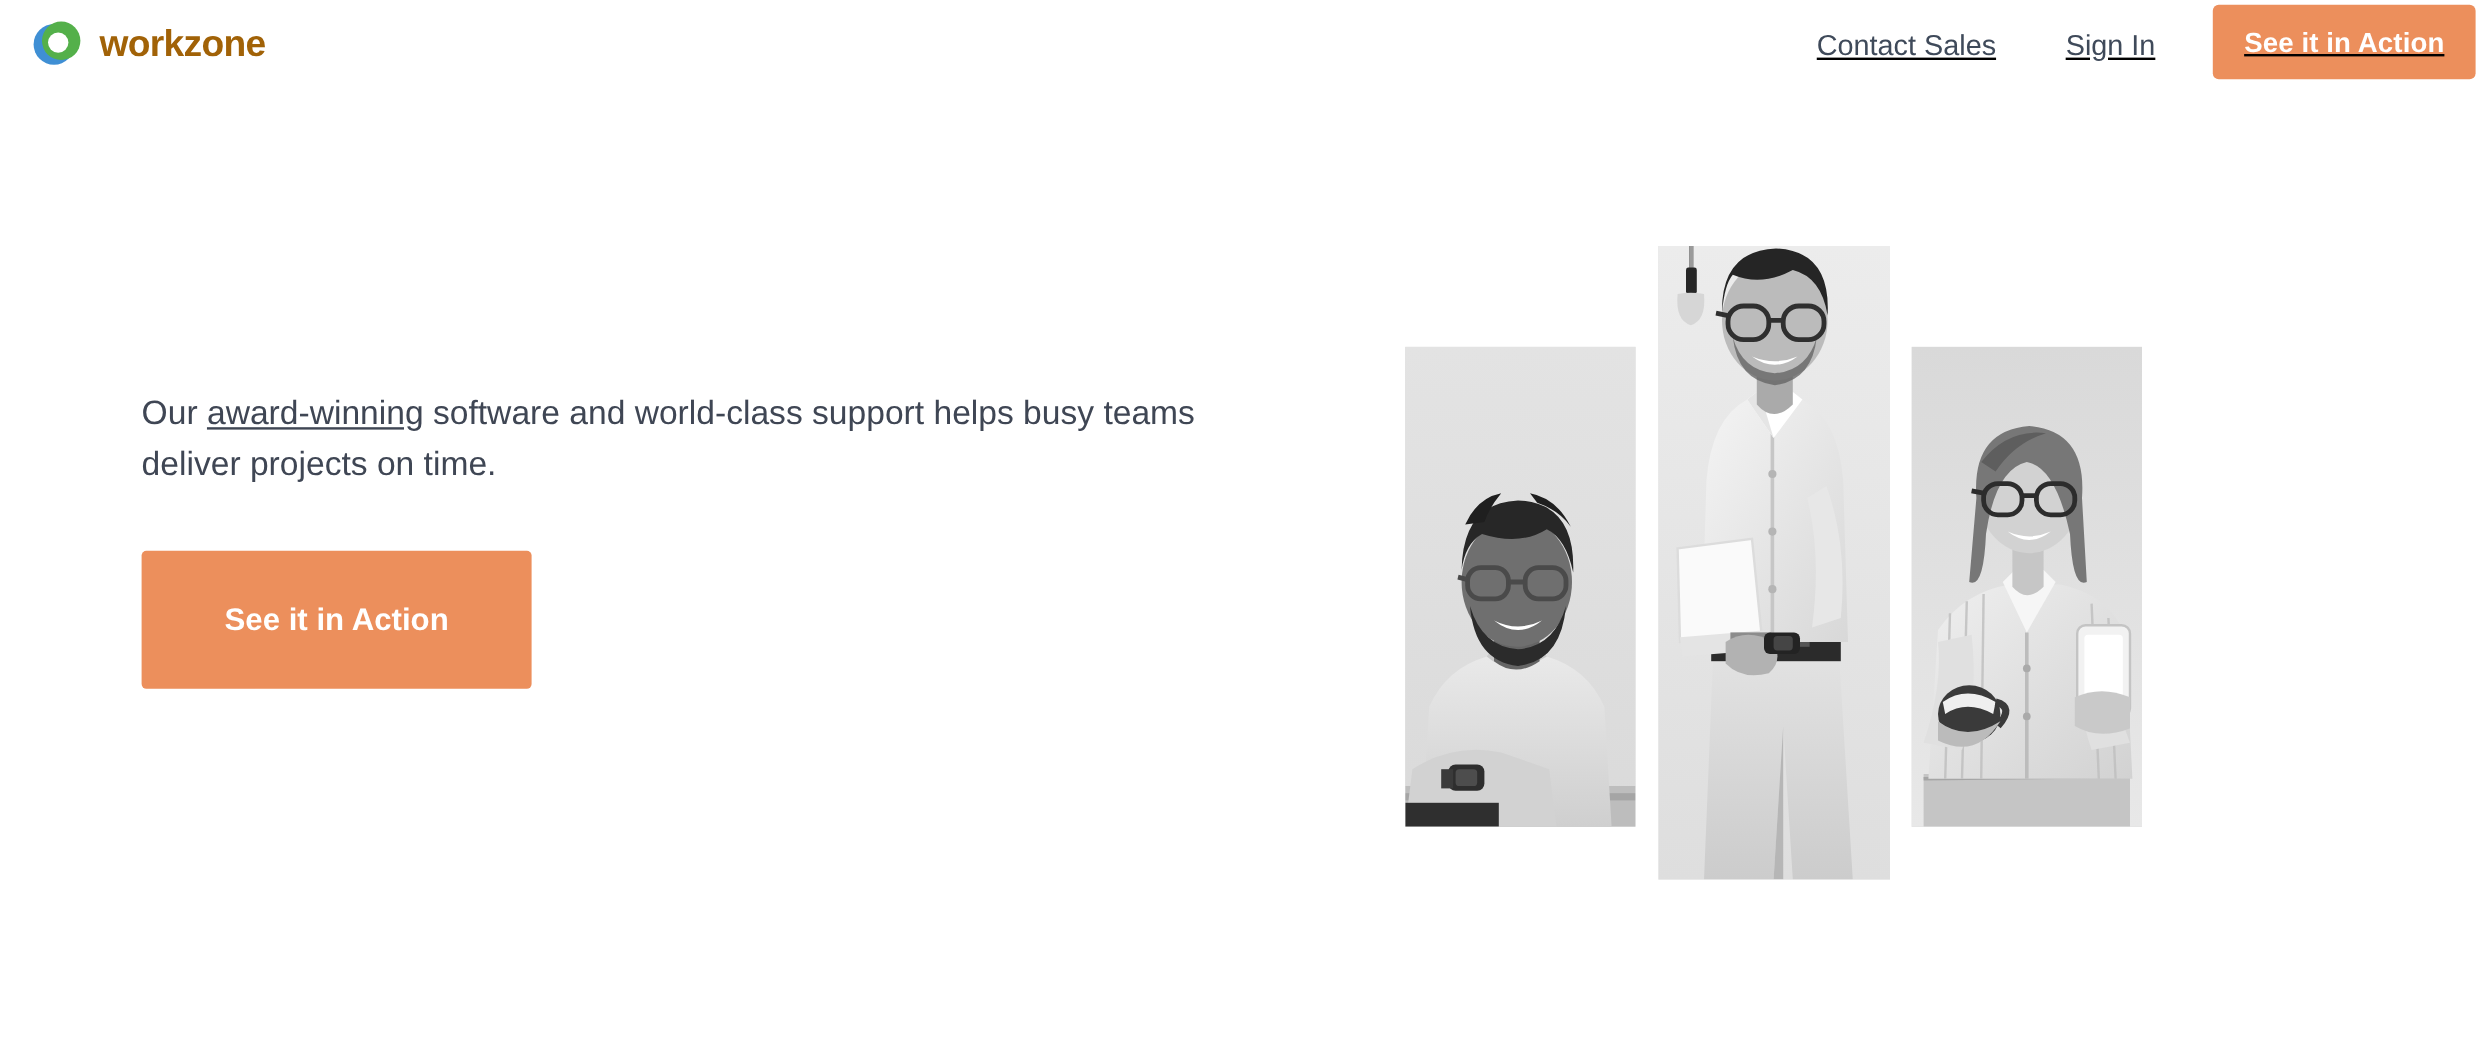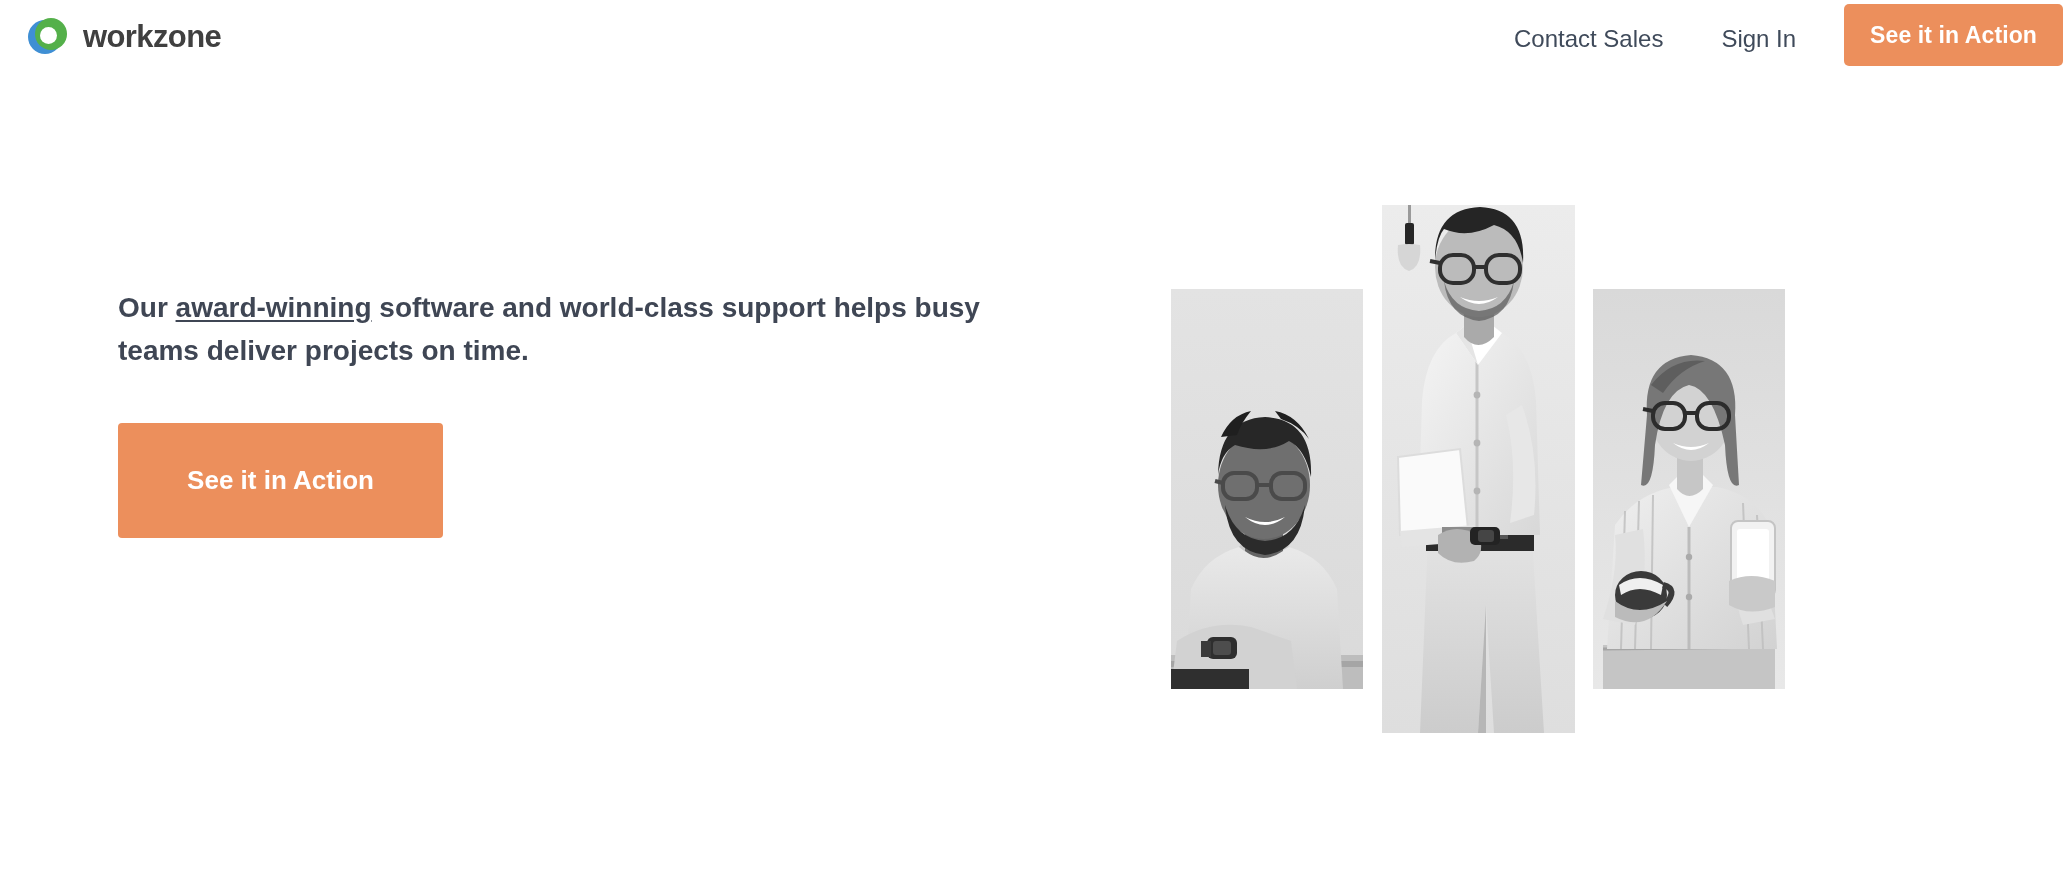--- a/index.html
+++ b/index.html
@@ -46,21 +46,21 @@
     height: 44px;
     position: relative;
     flex: 0 0 auto;
   }
   .brand-mark svg { display: block; width: 44px; height: 44px; }
 
   .brand-word {
     font-size: 31px;
     font-weight: 700;
     letter-spacing: -0.6px;
-    color: #404040;
+    color: #a16207;
     line-height: 1;
     white-space: nowrap;
     text-align: right;
   }
 
   .nav-primary {
     position: absolute;
     left: 300px;
     top: 24px;
     display: flex;
@@ -77,20 +77,21 @@
     cursor: pointer;
   }
 
   .nav-secondary {
     position: absolute;
     right: 0;
     top: 0;
     display: flex;
     align-items: flex-start;
     height: 84px;
+    text-decoration: underline;
   }
 
   .nav-secondary .nav-link { margin-top: 24px; }
 
   .nav-contact { margin-right: 46px; }
   .nav-signin  { margin-right: 48px; margin-left: 12px; }
 
   .btn-cta-header {
     display: flex;
     align-items: center;
@@ -130,25 +131,26 @@
     font-size: 76px;
     line-height: 84px;
     color: #4a93d4;
     font-weight: 400;
     letter-spacing: -0.5px;
     margin: 0;
   }
   .hero-title .accent { font-weight: 700; }
 
   .hero-sub {
+    margin-top: 36px;
     font-size: 28px;
     line-height: 43px;
     color: #3f4654;
     max-width: 880px;
-    font-weight: 700;
+    font-weight: 400;
   }
   .hero-sub a {
     color: inherit;
     text-decoration: underline;
     text-underline-offset: 3px;
     cursor: pointer;
   }
 
   .btn-cta-hero {
     display: inline-flex;

